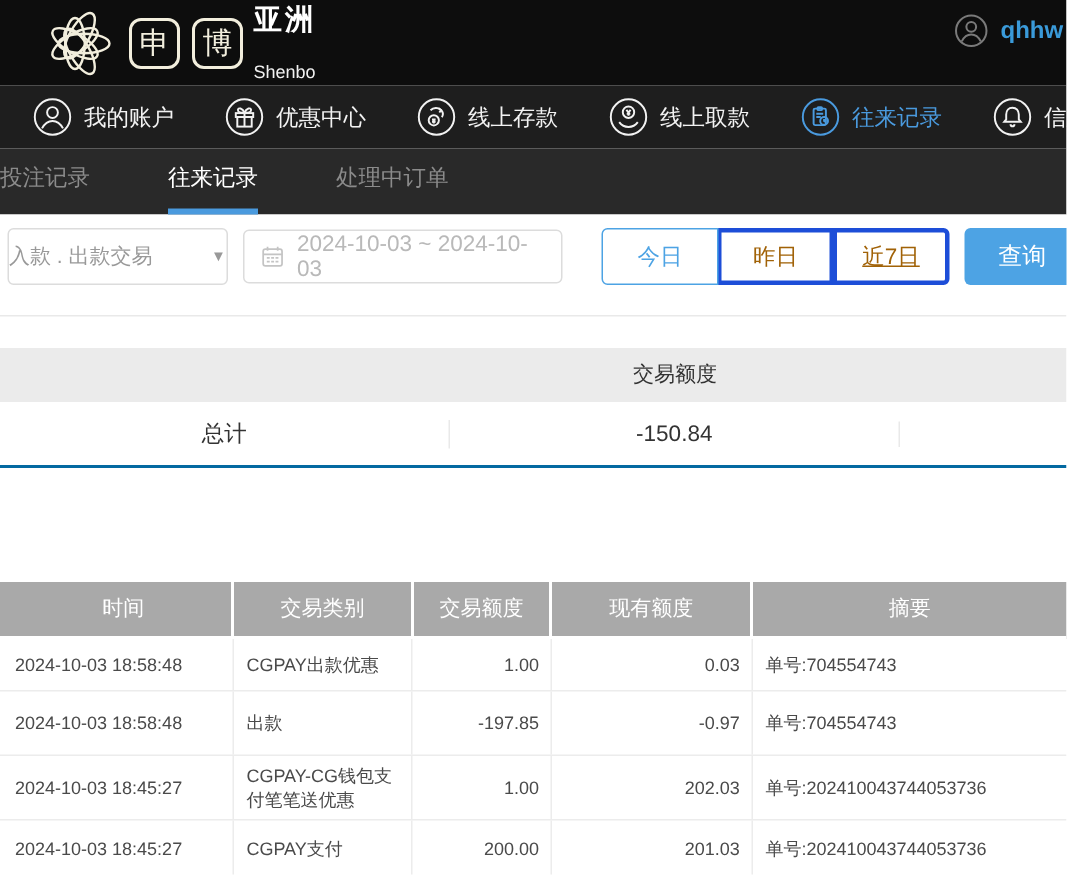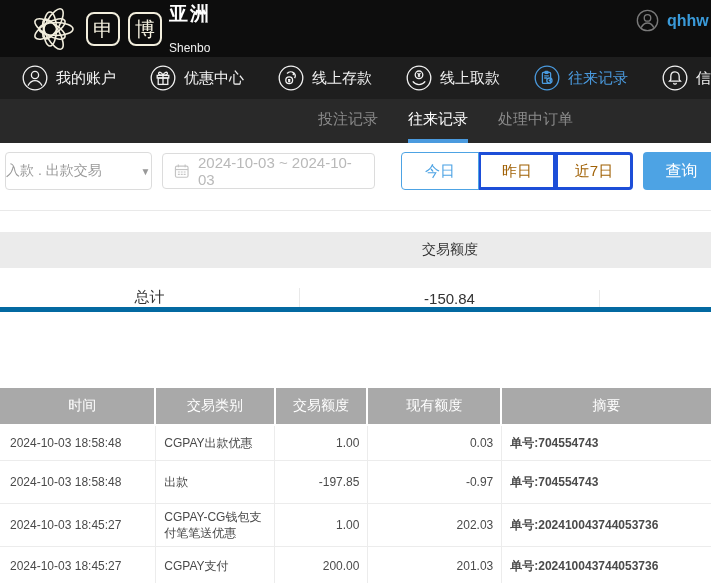--- a/index.html
+++ b/index.html
@@ -23,69 +23,69 @@
   
   .nav { height:42px; background:#1e1e1e; display:flex; align-items:center;
     padding-left:22px; gap:34px; }
   .nav-item { display:flex; align-items:center; gap:8px; color:#f2f2f2;
     font-size:15px; cursor:pointer; flex:0 0 auto; }
   .nav-item.active { color:#4a9ade; }
   .nav-item svg { display:block; }
 
   
   .subnav { height:44px; background:#292929; display:flex; align-items:stretch;
-    padding-left:318px; gap:30px; }
+    gap:52px; }
   .subtab { color:#8b8b8b; font-size:15px; line-height:40px; border-bottom:4px solid transparent;
     cursor:pointer; }
   .subtab.active { color:#fff; border-bottom-color:#4a9ade; }
 
   
   .filter-bar { display:flex; align-items:center; gap:10px; padding:9px 5px 20px 5px;
     border-bottom:1px solid #e9e9e9; background:#fff; }
   .select-box { width:153px; height:38px; border:1px solid #dcdcdc; border-radius:4px;
     display:flex; align-items:center; justify-content:space-between; padding:0 0;
     color:#999; font-size:14px; cursor:pointer; }
   .caret { font-size:10px; color:#999; }
   .date-box { width:222px; height:36px; border:1px solid #dcdcdc; border-radius:4px;
     display:flex; align-items:center; gap:9px; padding:0 11px; color:#b9b9b9;
     font-size:15px; cursor:pointer; }
   .btn-group { display:flex; margin-left:16px; }
   .qbtn { width:78px; height:38px; background:#fff; border:3px solid #1d4ed8;
     color:#a16207; font-size:15px; cursor:pointer; }
   .qbtn + .qbtn { margin-left:-1px; }
   .qbtn.first { border-radius:4px 0 0 4px; }
-  .qbtn.last { border-radius:0 4px 4px 0; }
+  .qbtn.last { border-radius:0 4px 4px 0;text-decoration:underline; }
   .qbtn.active { border:1px solid #4da3e4; color:#4da3e4; position:relative; z-index:1; }
   .search-btn { margin-left:auto; margin-right:-14px; width:77px; height:38px;
     background:#4da3e4; border:none; border-radius:4px; color:#fff; font-size:16px;
     cursor:pointer; flex:0 0 auto; }
 
   
   .summary { margin-top:21px; }
   .sum-header { height:36px; background:#ebebeb; display:flex; align-items:center; }
   .sum-header .c1 { width:300px; }
   .sum-header .c2 { width:300px; text-align:center; color:#333; font-size:14px; }
-  .sum-row { height:44px; display:flex; align-items:flex-end; border-bottom:5px solid #0369a1; }
+  .sum-row { height:44px; display:flex; align-items:center; border-bottom:2px solid #0369a1; }
   .sum-row .cell { display:flex; align-items:center; justify-content:center;
     font-size:15px; color:#333; }
   .sum-row .c1 { width:300px; border-right:1px solid #e9e9e9; }
   .sum-row .c2 { width:300px; border-right:1px solid #e9e9e9; }
   .sum-row .c3 { flex:1; }
 
   .big-gap { height:76px; }
 
   
   .tbl-header { height:38px; background:#a9a9a9; display:flex; border-bottom:2px solid #fff; }
   .tbl-header .hcell { display:flex; align-items:center; justify-content:center;
     color:#fff; font-size:14px; border-right:2px solid #fff; }
   .tbl-header .hcell:last-child { border-right:none; }
   .tbl-row { display:flex; border-bottom:1px solid #ececec; align-items:stretch; }
   .tbl-row .cell { display:flex; align-items:center; font-size:12px; color:#4a4a4a;
     border-right:1px solid #ececec; padding:5px 8px; line-height:1.35; }
-  .tbl-row .cell:last-child { border-right:none;font-weight:bold; }
+  .tbl-row .cell:last-child { border-right:none; }
   .col-time   { width:160px; padding-left:10px !important; }
   .col-type   { width:122px; }
   .col-amount { width:95px;  justify-content:flex-end; }
   .col-bal    { width:137px; justify-content:flex-end; }
   .col-memo   { width:214px; }
   .r1 { min-height:35px; } .r2 { min-height:43px; } .r3 { min-height:39px; } .r4 { min-height:38px; }
 </style>
 </head>
 <body>
 

